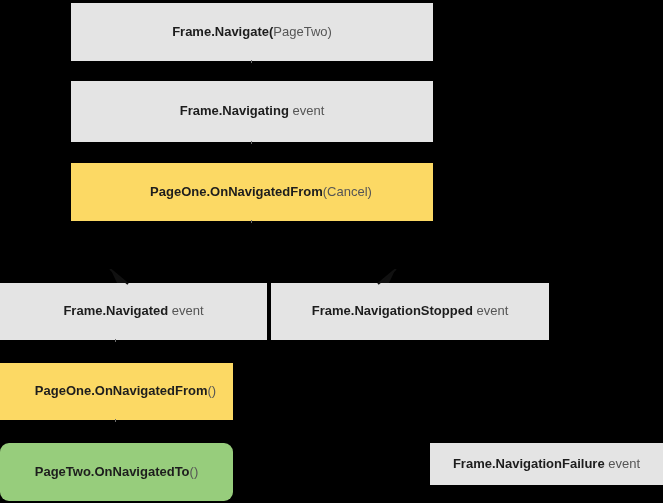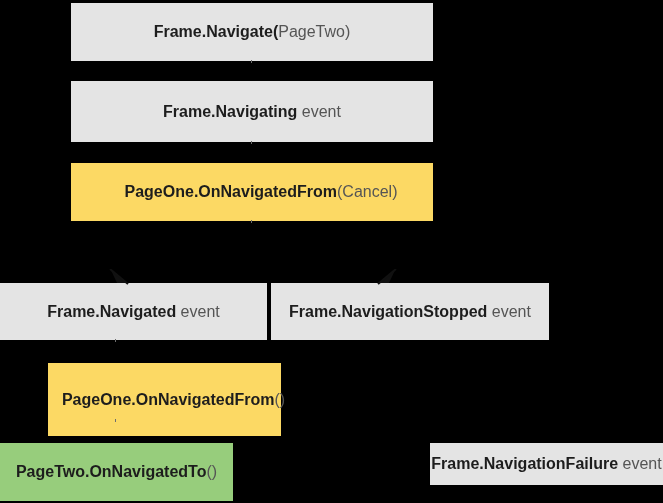--- a/index.html
+++ b/index.html
@@ -22,21 +22,21 @@
     height: 503px;
     background: #000000;
   }
   .node {
     position: absolute;
     box-sizing: border-box;
     display: flex;
     align-items: center;
     justify-content: center;
     text-align: center;
-    font-size: 16px;
+    font-size: 13px;
     line-height: 1.25;
     color: #2b2b2b;
     padding: 2px 8px;
     white-space: nowrap;
   }
   .node .txt {
     display: inline-block;
   }
   .node .strong {
     font-weight: bold;
@@ -83,25 +83,25 @@
   </div>
 
   <div class="node fill-gray" style="left:0px; top:283px; width:267px; height:57px;">
     <span class="txt"><span class="strong">Frame.Navigated</span><span class="weak"> event</span></span>
   </div>
 
   <div class="node fill-gray" style="left:271px; top:283px; width:278px; height:57px;">
     <span class="txt"><span class="strong">Frame.NavigationStopped</span><span class="weak"> event</span></span>
   </div>
 
-  <div class="node fill-amber" style="left:0px; top:363px; width:233px; height:73px;margin-left:48px;">
+  <div class="node fill-amber" style="left:0px; top:363px; width:233px; height:57px;">
     <span class="txt"><span class="strong">PageOne.OnNavigatedFrom</span><span class="weak">()</span></span>
   </div>
 
-  <div class="node fill-green" style="left:0px; top:443px; width:233px; height:58px;">
+  <div class="node fill-green" style="left:0px; top:443px; width:233px; height:58px;border-radius:9px;">
     <span class="txt"><span class="strong">PageTwo.OnNavigatedTo</span><span class="weak">()</span></span>
   </div>
 
   <div class="node fill-gray" style="left:430px; top:443px; width:233px; height:42px;">
     <span class="txt"><span class="strong">Frame.NavigationFailure</span><span class="weak"> event</span></span>
   </div>
 
   <div class="stub" style="left:251px; top:60px;"></div>
   <div class="stub" style="left:251px; top:141px;"></div>
   <div class="stub" style="left:251px; top:220px;"></div>

